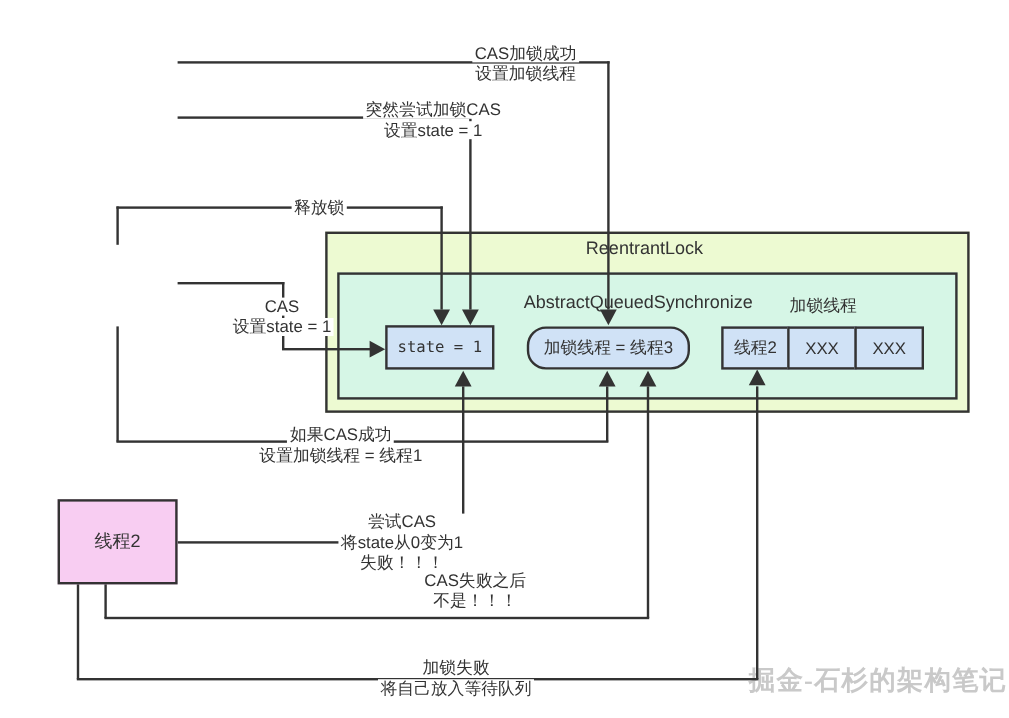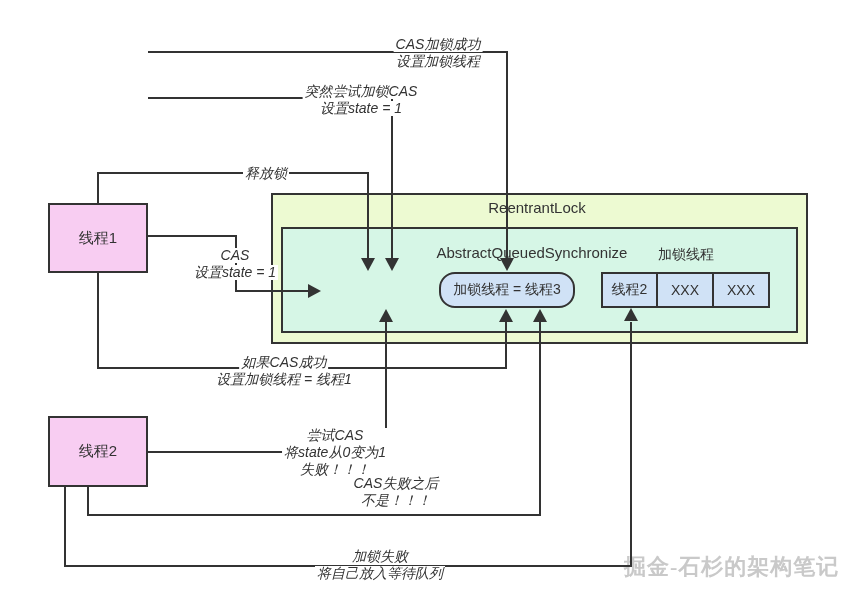--- a/index.html
+++ b/index.html
@@ -17,21 +17,21 @@
   .title{position:absolute;transform:translateX(-50%);font-size:15px;line-height:16px;
          text-align:center;white-space:pre;z-index:1;}
   .hline,.vline{position:absolute;background:var(--line,#333);z-index:2;}
   .hline{height:2px;}
   .vline{width:2px;}
   .arr{position:absolute;width:0;height:0;z-index:2;}
   .arr-down{border-left:7px solid transparent;border-right:7px solid transparent;border-top:13px solid var(--line,#333);}
   .arr-up{border-left:7px solid transparent;border-right:7px solid transparent;border-bottom:13px solid var(--line,#333);}
   .arr-right{border-top:7px solid transparent;border-bottom:7px solid transparent;border-left:13px solid var(--line,#333);}
   .lbl{position:absolute;transform:translate(-50%,-50%);display:flex;flex-direction:column;
-       align-items:center;row-gap:2px;font-size:14px;line-height:15px;text-align:center;z-index:5;font-style:italic;}
+       align-items:center;row-gap:2px;font-size:14px;line-height:15px;text-align:center;z-index:5;}
   .lbl span{background:#fff;padding:0 2px;white-space:nowrap;}
   .watermark{position:absolute;left:624px;top:552px;font-family:"Liberation Serif","DejaVu Serif",serif;
              font-weight:bold;font-size:22px;letter-spacing:1px;color:var(--watermark,#c9c9c9);
              white-space:nowrap;z-index:1;}
 </style>
 </head>
 <body>
 
 <div class="canvas">
 
@@ -39,28 +39,28 @@
 
   <div class="box outer-box" style="left:271px;top:193px;width:537px;height:151px;"></div>
   <div class="title" style="left:537px;top:200px;">ReentrantLock</div>
 
   <div class="box inner-box" style="left:281px;top:227px;width:517px;height:106px;"></div>
   <div class="title" style="left:524px;top:229px;">
     <span>AbstractQueuedSynchronize</span><br>
     <span>r</span>
   </div>
 
+  <div class="box val-box mono" style="left:321px;top:271px;width:91px;height:37px;">state = 1</div>
   <div class="box val-box" style="left:439px;top:272px;width:136px;height:36px;border-radius:16px;">加锁线程 = 线程3</div>
 
   <div class="title" style="left:686px;top:246px;font-size:14px;">加锁线程</div>
   <div class="box val-box" style="left:601px;top:272px;width:57px;height:36px;">线程2</div>
   <div class="box val-box" style="left:656px;top:272px;width:58px;height:36px;">XXX</div>
   <div class="box val-box" style="left:712px;top:272px;width:58px;height:36px;">XXX</div>
 
-  <div class="box thread-box" style="left:48px;top:203px;width:100px;height:70px;">线程1</div>
   <div class="box thread-box" style="left:48px;top:416px;width:100px;height:71px;">线程2</div>
 
   <div class="hline" style="left:148px;top:51px;width:360px;"></div>
   <div class="vline" style="left:506px;top:51px;height:207px;"></div>
 
   <div class="hline" style="left:148px;top:97px;width:244px;"></div>
   <div class="vline" style="left:391px;top:97px;height:161px;"></div>
 
   <div class="vline" style="left:97px;top:172px;height:32px;"></div>
   <div class="hline" style="left:97px;top:172px;width:272px;"></div>

